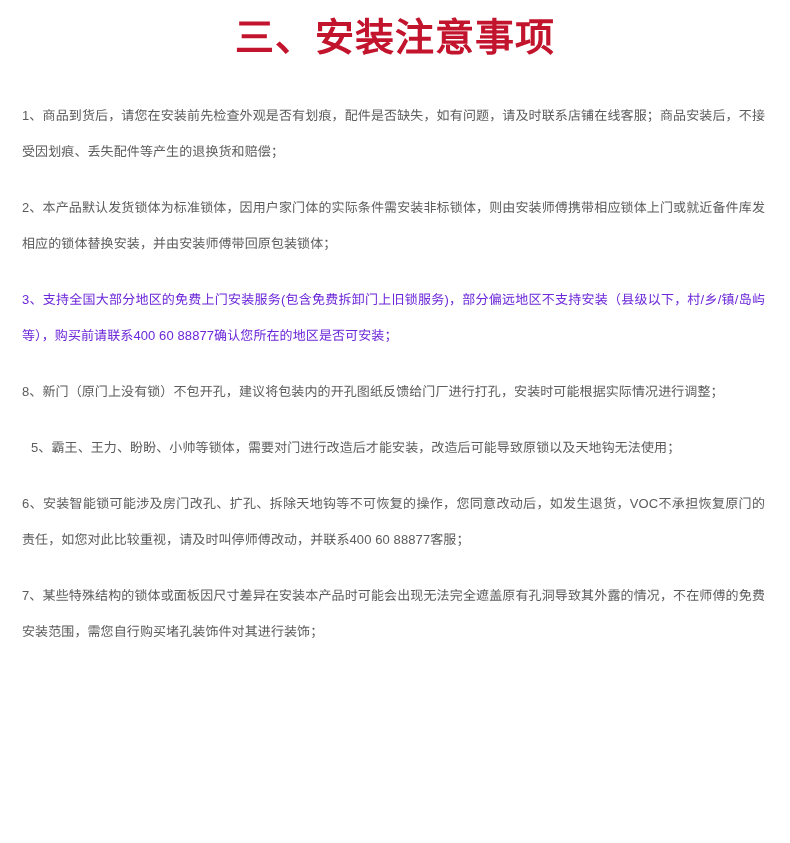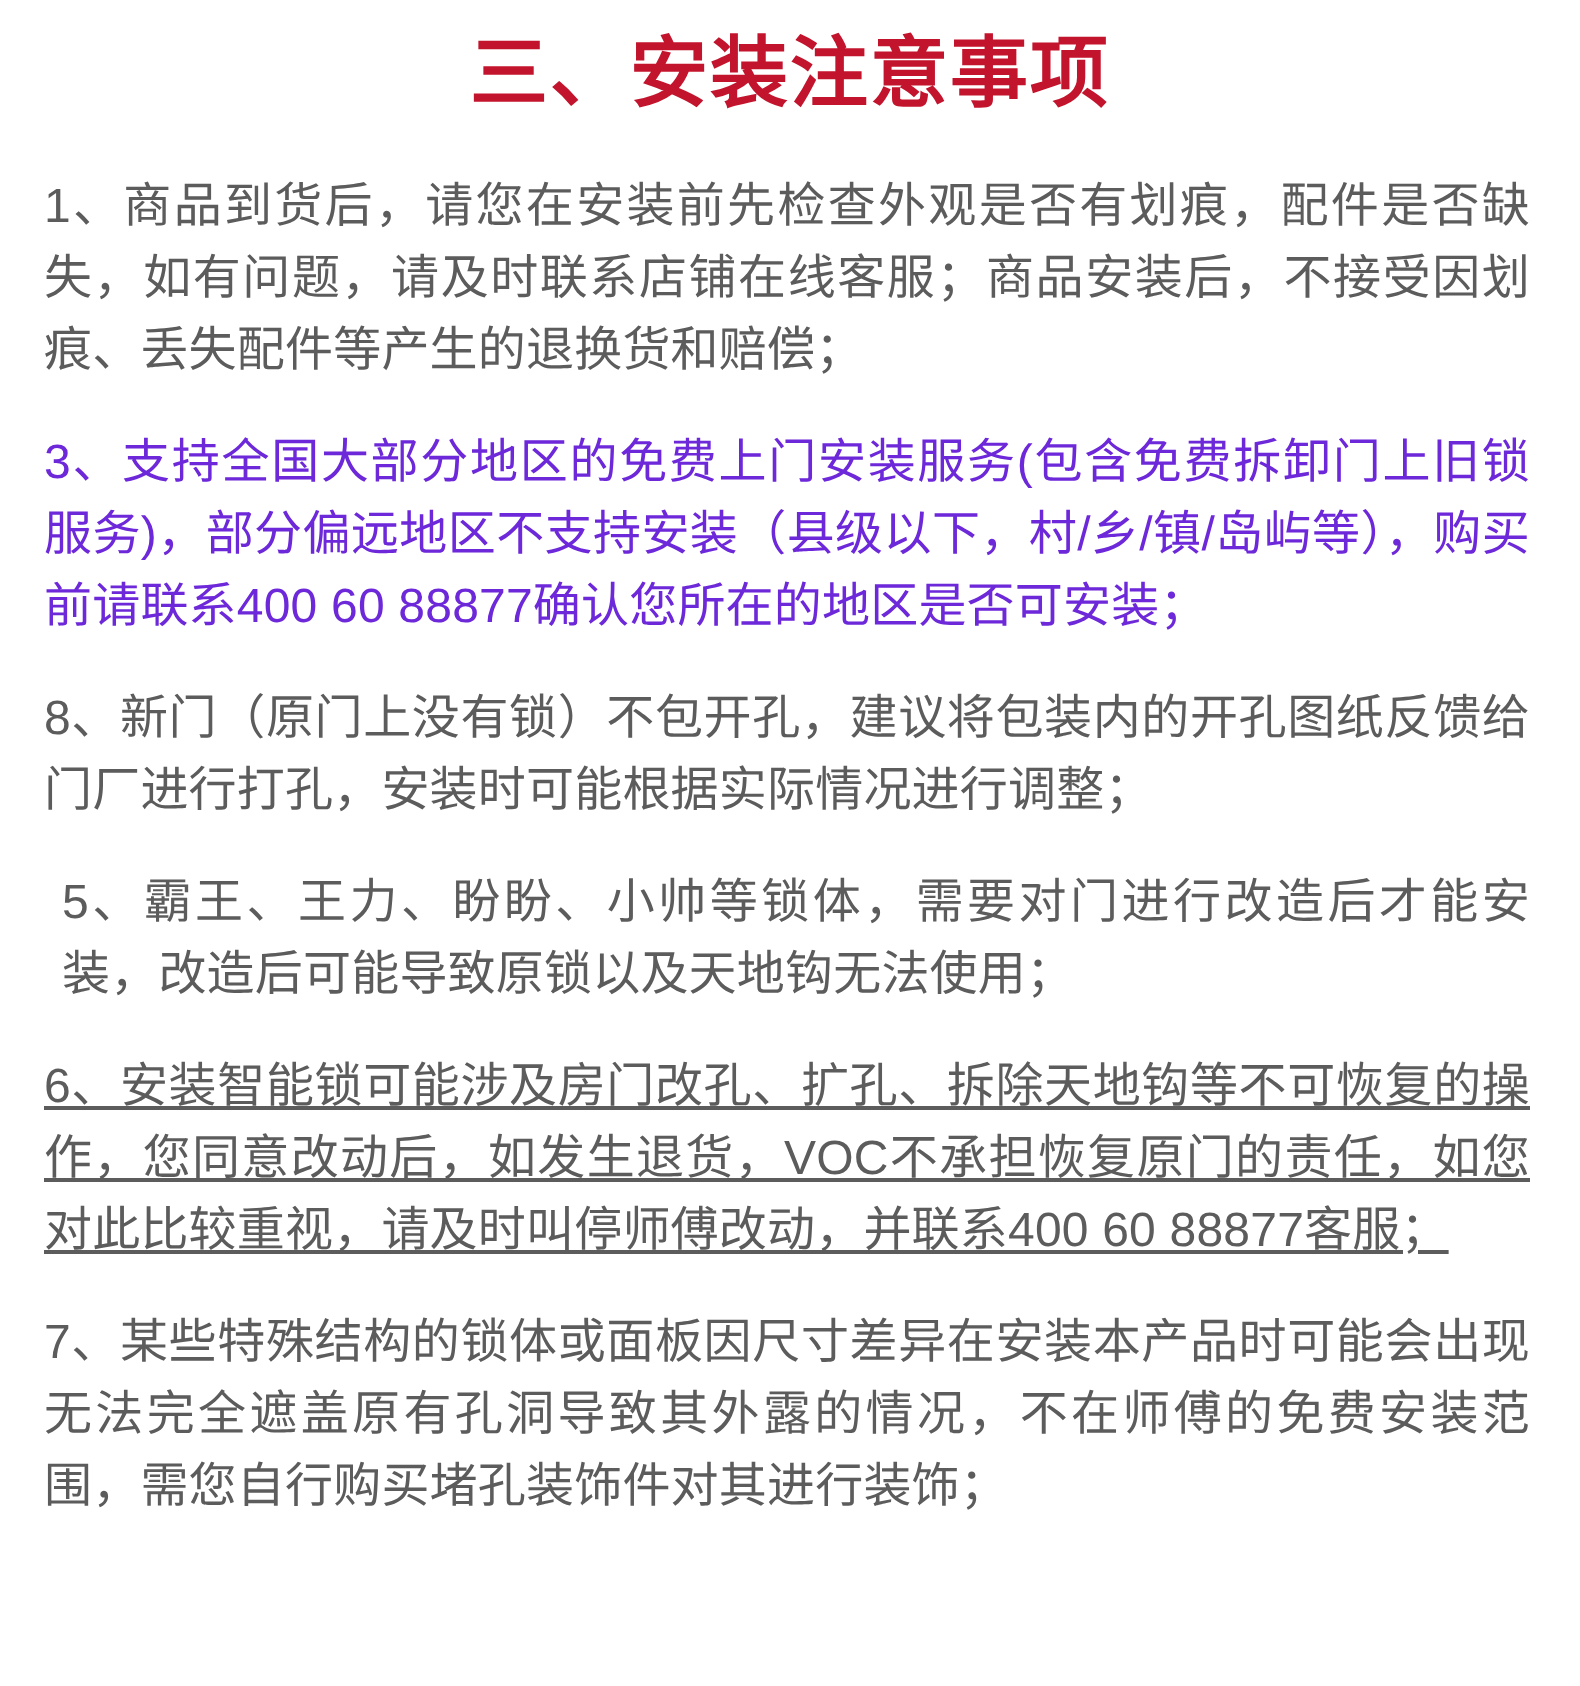--- a/index.html
+++ b/index.html
@@ -44,23 +44,23 @@
 
   
   .notes {
     margin: 0;
     padding: 0;
     list-style: none;
     position: relative;
     padding-top: 23px;
   }
   .note-item {
-    margin: 0 0 20px 0;
+    margin: 12px 0 20px 0;
     padding: 0 25px 0 22px;
-    font-size: 24px;
+    font-size: 13px;
     line-height: 36px;
     color: #5c5c5c;
     text-align: justify;
     text-justify: inter-ideograph;
     word-break: break-all;
     letter-spacing: 0.1px;
   }
   .note-item:last-child {
     margin-bottom: 0;
   }
@@ -69,21 +69,22 @@
 <body>
 
 <div class="page" style="background: rgb(255, 255, 255);">
 
   <div class="title-block">
     <h1 class="page-title" style="color: rgb(195, 20, 45);">三、安装注意事项</h1>
   </div>
 
   <ul class="notes">
     <li class="note-item" style="color: rgb(92, 92, 92);">1、商品到货后，请您在安装前先检查外观是否有划痕，配件是否缺失，如有问题，请及时联系店铺在线客服；商品安装后，不接受因划痕、丢失配件等产生的退换货和赔偿；</li>
+    <li class="note-item" style="color: rgb(92, 92, 92);">2、本产品默认发货锁体为标准锁体，因用户家门体的实际条件需安装非标锁体，则由安装师傅携带相应锁体上门或就近备件库发相应的锁体替换安装，并由安装师傅带回原包装锁体；</li>
     <li class="note-item" style="color: #6d28d9;">3、支持全国大部分地区的免费上门安装服务(包含免费拆卸门上旧锁服务)，部分偏远地区不支持安装（县级以下，村/乡/镇/岛屿等），购买前请联系400 60 88877确认您所在的地区是否可安装；</li>
     <li class="note-item" style="color: rgb(92, 92, 92);">8、新门（原门上没有锁）不包开孔，建议将包装内的开孔图纸反馈给门厂进行打孔，安装时可能根据实际情况进行调整；</li>
     <li class="note-item" style="color: rgb(92, 92, 92); padding-left: 31px;">5、霸王、王力、盼盼、小帅等锁体，需要对门进行改造后才能安装，改造后可能导致原锁以及天地钩无法使用；</li>
-    <li class="note-item" style="color: rgb(92, 92, 92); text-decoration: underline;">6、安装智能锁可能涉及房门改孔、扩孔、拆除天地钩等不可恢复的操作，您同意改动后，如发生退货，VOC不承担恢复原门的责任，如您对此比较重视，请及时叫停师傅改动，并联系400 60 88877客服；</li>
+    <li class="note-item" style="color: rgb(92, 92, 92);">6、安装智能锁可能涉及房门改孔、扩孔、拆除天地钩等不可恢复的操作，您同意改动后，如发生退货，VOC不承担恢复原门的责任，如您对此比较重视，请及时叫停师傅改动，并联系400 60 88877客服；</li>
     <li class="note-item" style="color: rgb(92, 92, 92);">7、某些特殊结构的锁体或面板因尺寸差异在安装本产品时可能会出现无法完全遮盖原有孔洞导致其外露的情况，不在师傅的免费安装范围，需您自行购买堵孔装饰件对其进行装饰；</li>
 
   </ul>
 
 </div>
 
 </body></html>

